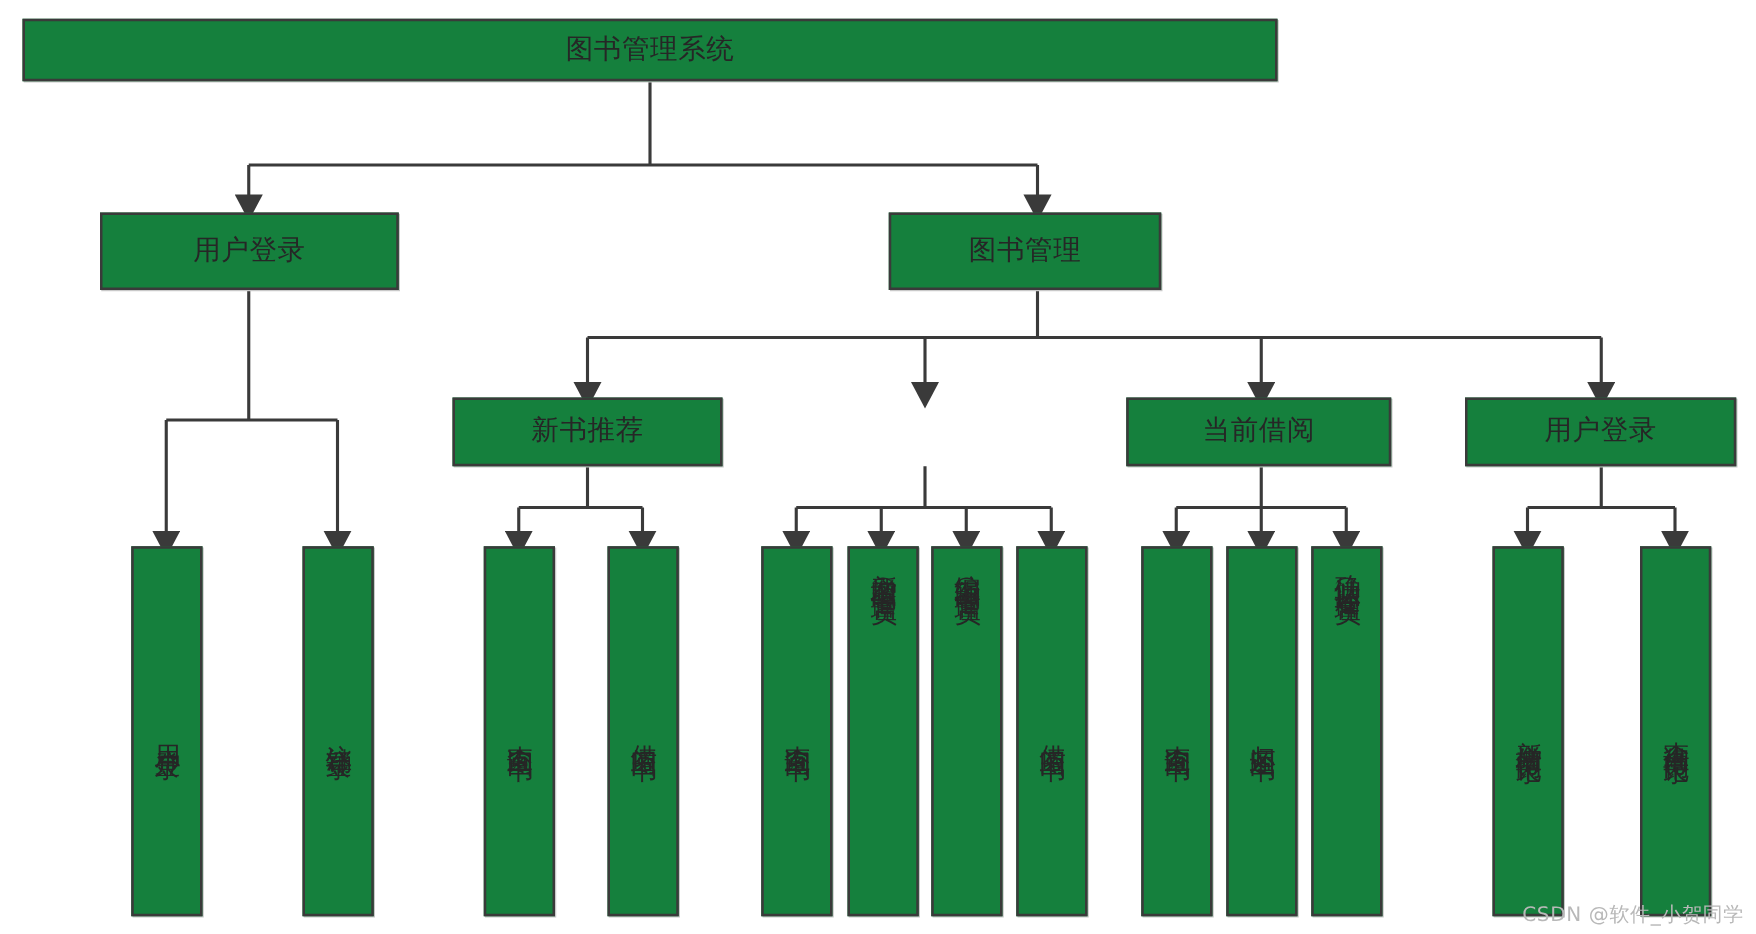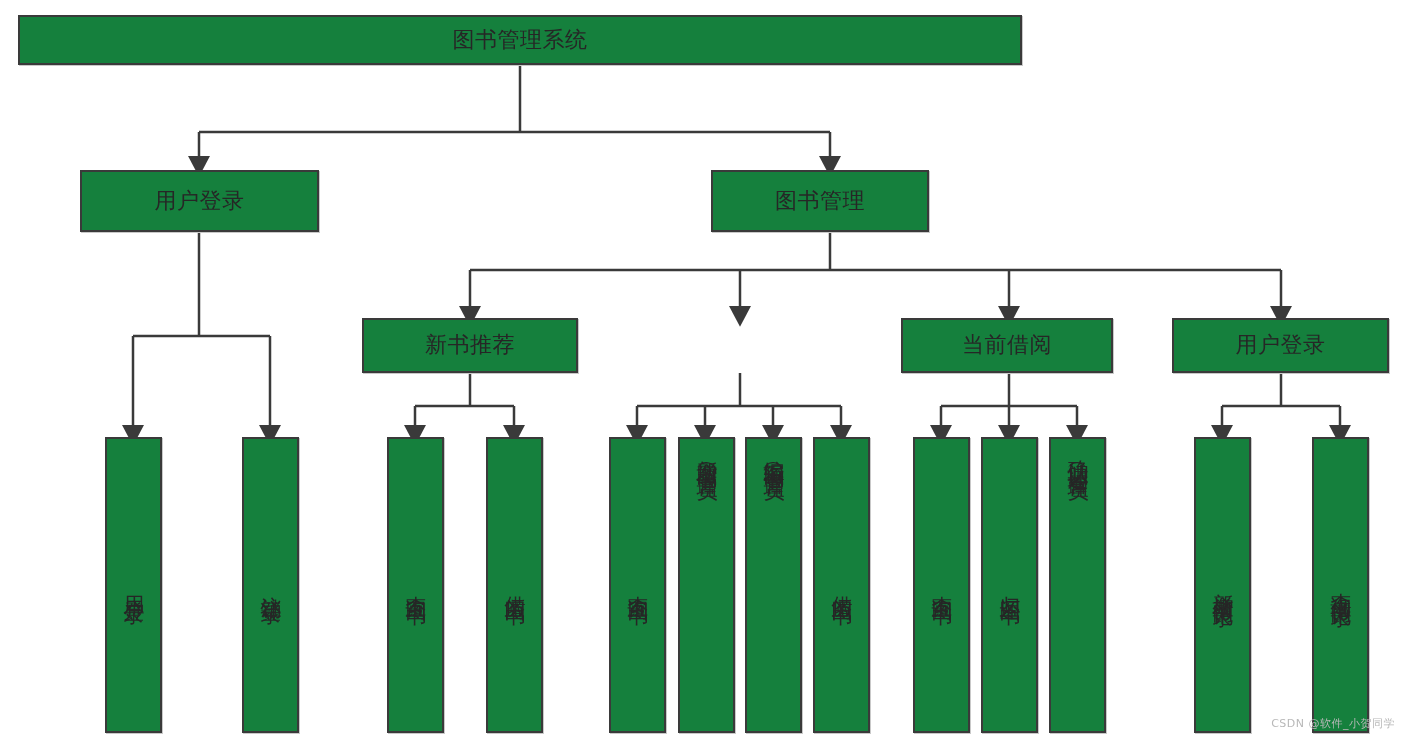--- a/index.html
+++ b/index.html
@@ -60,23 +60,23 @@
     letter-spacing: 3px;
     line-height: 1;
     white-space: nowrap;
   }
   .node.vert.top-align {
     align-items: flex-start;
   }
   #watermark {
     position: absolute;
     right: 10px;
-    bottom: 16px;
+    bottom: 4px;
     color: #b8b8b8;
-    font-size: 11px;
+    font-size: 16px;
     letter-spacing: 0.5px;
     white-space: nowrap;
     user-select: none;
   }
 </style>
 </head>
 <body>
 
 <div id="diagram-root">
 

